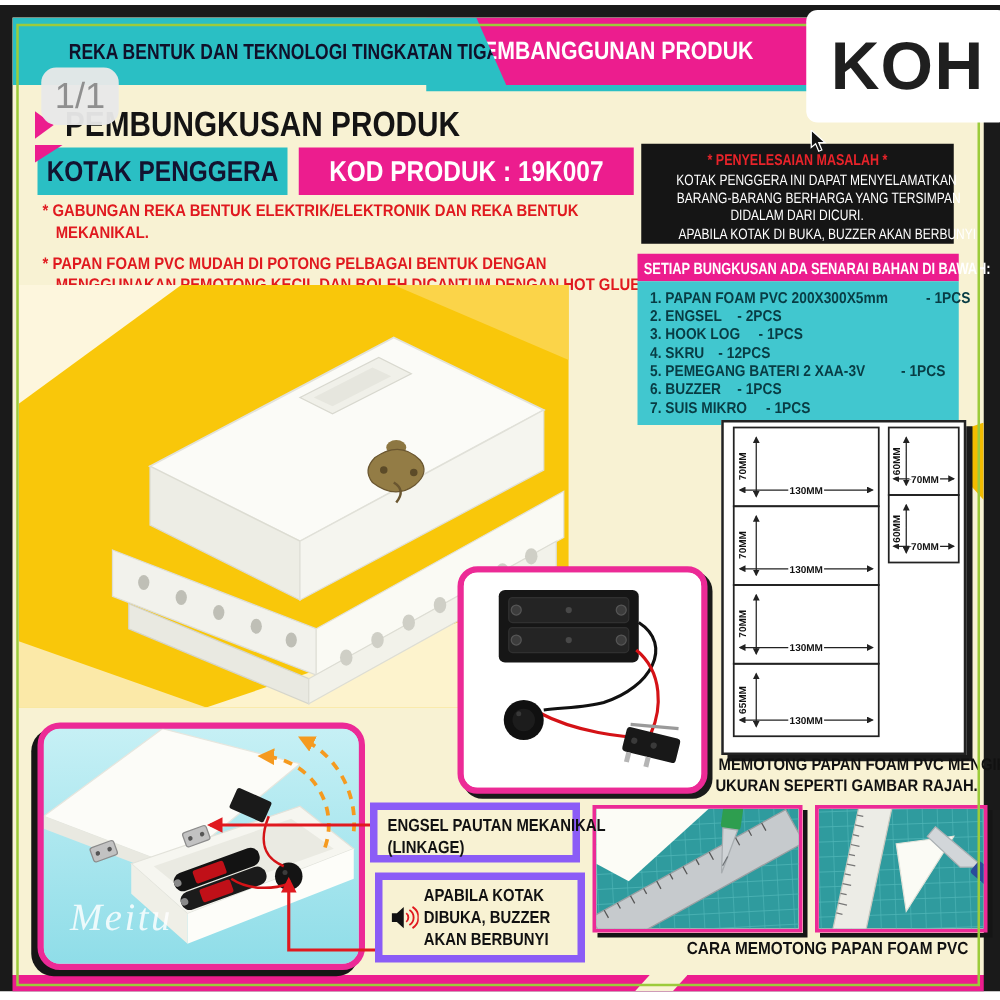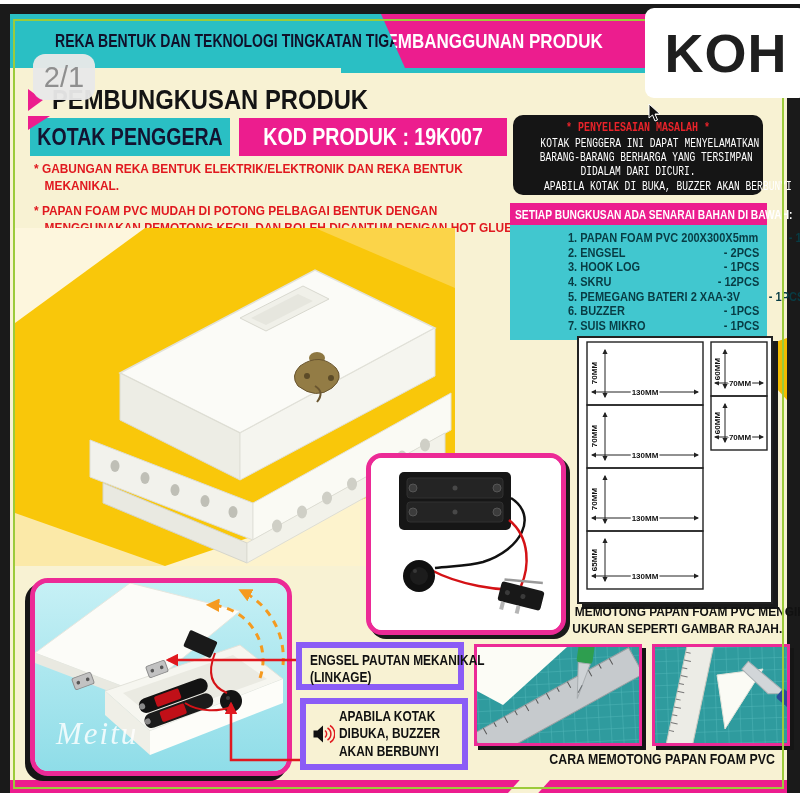--- a/index.html
+++ b/index.html
@@ -35,33 +35,33 @@
             border-top:14px solid #ec1d8e;border-right:22px solid transparent;}
   .ban-teal span{font-size:23px;font-weight:bold;color:#131330;}
   .ban-pink{left:239px;top:118px;width:268px;height:38px;background:#ec1d8e;z-index:6;
             display:flex;align-items:center;justify-content:center;}
   .ban-pink span{font-size:23px;font-weight:bold;color:#fff;}
   
   .features{left:34px;top:160px;width:560px;transform:scaleX(.88);transform-origin:top left;z-index:6;}
   .features p{margin:0 0 7px 0;font-size:13.5px;font-weight:bold;color:#e0191f;line-height:1.28;
               padding-left:12px;text-indent:-12px;width:540px;}
   
-  .problem{left:513px;top:115px;width:250px;height:80px;background:#151515;border-radius:10px;
-           z-index:6;text-align:center;padding-top:6px;box-sizing:border-box;font-family:Liberation Mono, monospace;}
+  .problem{left:513px;top:115px;width:250px;height:80px;background:#151515;border-radius:0;
+           z-index:6;text-align:center;padding-top:6px;box-sizing:border-box;}
   .problem .pt{font-size:12.5px;font-weight:bold;color:#e8232a;line-height:1.25;}
   .problem .pl{font-size:12px;color:#fff;line-height:1.2;}
   .problem .pl span,.problem .pt span{display:inline-block;transform:scaleX(.8);transform-origin:center;white-space:nowrap;}
   
   .materials{left:510px;top:203px;width:257px;z-index:6;}
   .mat-head{background:#ec1d8e;height:22px;display:flex;align-items:center;padding-left:5px;}
   .mat-head span{font-size:13px;font-weight:bold;color:#fff;transform:scaleX(.79);transform-origin:left center;
                  display:inline-block;white-space:nowrap;}
   .mat-body{background:#41c7cf;padding:6px 8px 7px 10px;}
-  .mat-row{display:flex;justify-content:space-between;font-size:12.5px;font-weight:600;
-           color:#083c44;line-height:1.17;margin-left:48px;}
+  .mat-row{display:flex;font-size:12.5px;font-weight:600;
+           color:#083c44;line-height:1.17;}
   .mat-row .nm{transform:scaleX(.88);transform-origin:left center;display:inline-block;white-space:nowrap;}
   .mat-row .qt{transform:scaleX(.88);transform-origin:right center;display:inline-block;white-space:nowrap;}
   
   .product-photo{left:15px;top:228px;width:440px;height:338px;z-index:10;}
   .electronics{left:366px;top:453px;width:190px;height:172px;background:#fff;border:5px solid #ec2a96;
                border-radius:16px;z-index:12;box-shadow:4px 4px 0 #1a1a1a;overflow:hidden;}
   .diagram{left:577px;top:336px;width:192px;height:264px;background:#fff;border:2px solid #222;
            box-shadow:5px 5px 0 #1a1a1a;z-index:11;}
   .cap1{left:558px;top:604px;width:232px;text-align:center;z-index:11;}
   .cap1 div{font-size:13.5px;font-weight:bold;color:#111;line-height:1.25;}
@@ -455,21 +455,21 @@
   </div>
   <div class="abs cap2">
     <span>CARA MEMOTONG PAPAN FOAM PVC</span>
   </div>
 
   <div class="abs pink-band"></div>
   <div class="abs band-notch"></div>
   <div class="abs green-border"></div>
 
   <div class="abs pager">
-    <span>2/1</span>
+    <span>1/1</span>
   </div>
   <div class="abs koh">
     <span>KOH</span>
   </div>
   <svg class="abs cursor" viewBox="0 0 15 18">
     <polygon points="1,0 1,14 4.5,11 7,17 9.5,16 7,10 12,10" fill="#111" stroke="#fff" stroke-width="1"></polygon>
   </svg>
 </div>
 
 </body></html>

